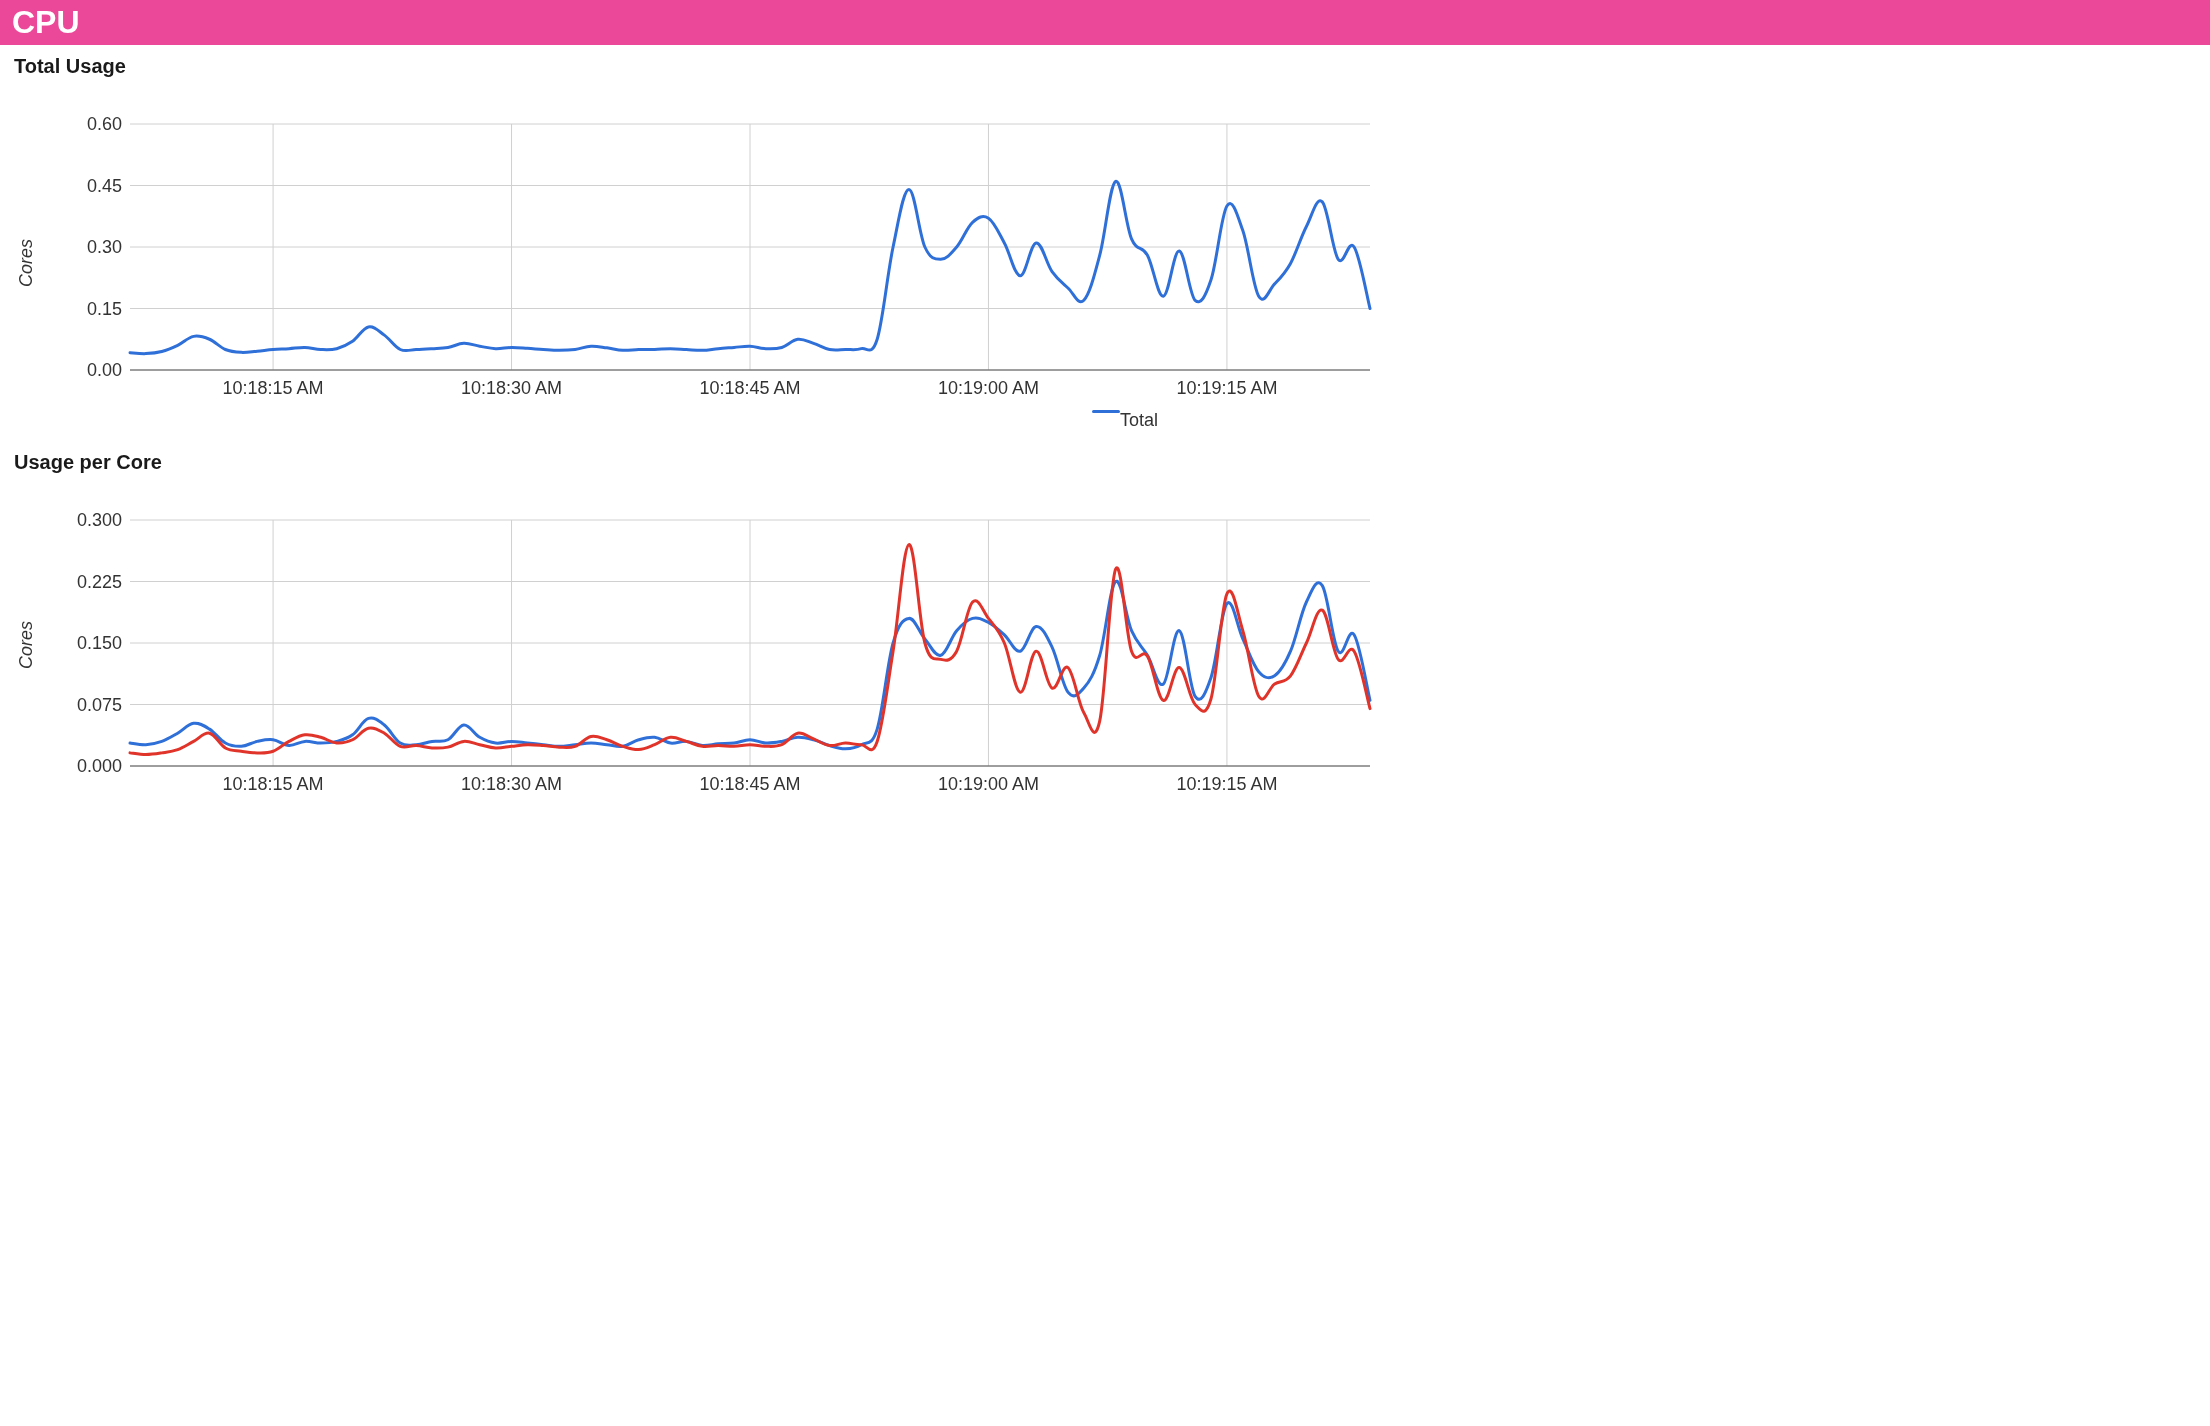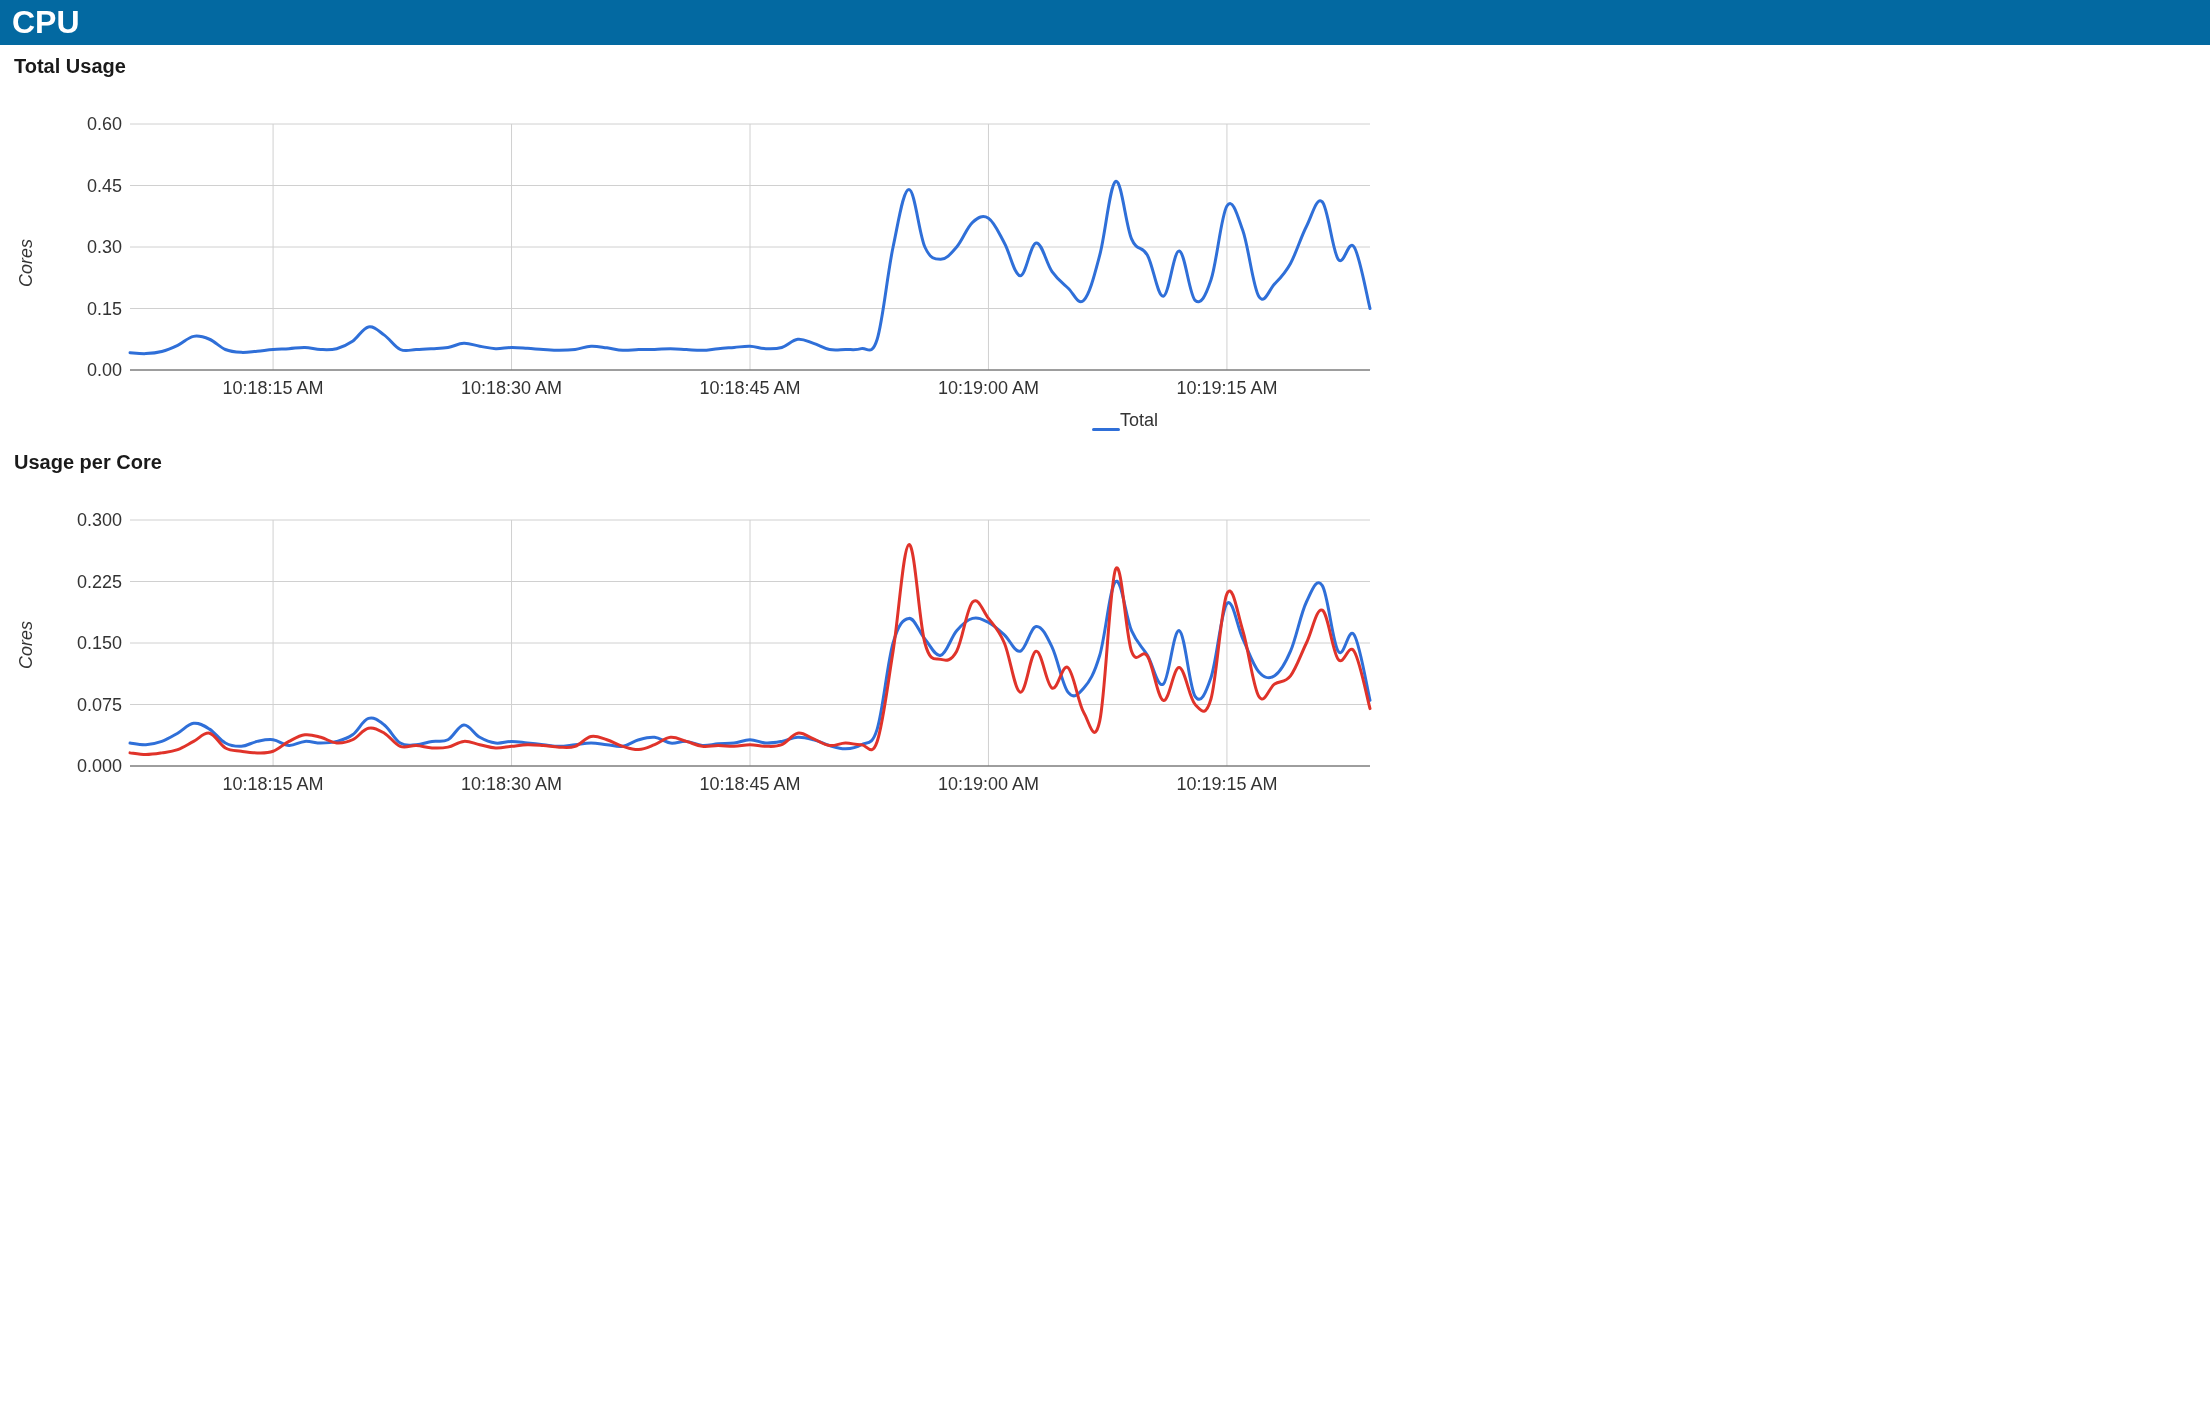--- a/index.html
+++ b/index.html
@@ -3,21 +3,21 @@
 <meta charset="utf-8">
 <style>
   * { box-sizing: border-box; }
   body {
     margin: 0;
     font-family: -apple-system, BlinkMacSystemFont, "Segoe UI", Helvetica, Arial, sans-serif;
     background: #fff;
     color: #1a1a1a;
   }
   .banner {
-    background: #0369a1;
+    background: #ec4899;
     color: #fff;
     font-size: 32px;
     font-weight: 700;
     padding: 4px 12px;
   }
   .section-title {
     font-size: 20px;
     font-weight: 700;
     margin: 10px 0 6px 14px;
     color: #1a1a1a;
@@ -38,21 +38,21 @@
   }
   svg { display: block; }
   .legend {
     display: flex;
     justify-content: center;
     gap: 40px;
     margin-top: 6px;
     font-size: 18px;
     color: #333;
   }
-  .legend-item { display: flex; align-items: flex-end; }
+  .legend-item { display: flex; align-items: flex-start; }
   .legend-swatch {
     display: inline-block;
     width: 28px;
     height: 3px;
     border-radius: 2px;
   }
   .tick-label { font-size: 18px; fill: #333; }
   .ytick-label { font-size: 18px; fill: #333; text-anchor: end; }
   .grid-line { stroke: #d0d0d0; stroke-width: 1; }
   .axis-line { stroke: #555; stroke-width: 1.2; }

